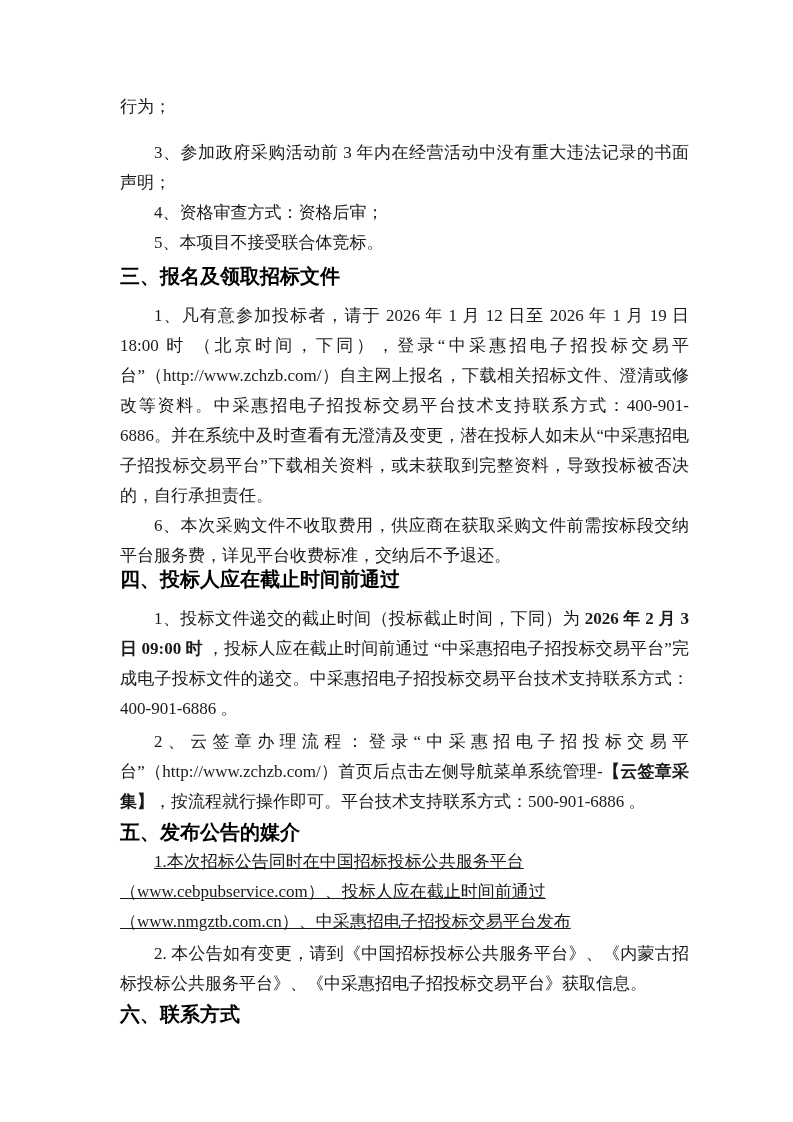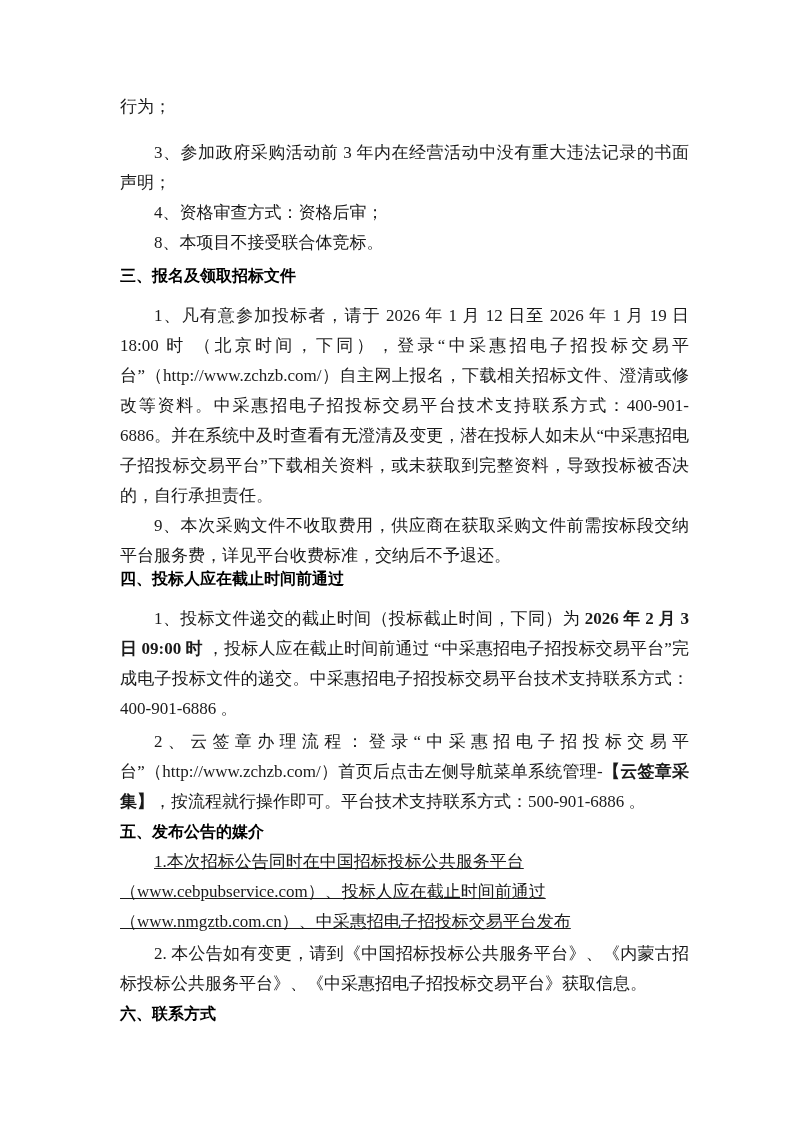--- a/index.html
+++ b/index.html
@@ -32,21 +32,21 @@
   }
   p.body-para {
     text-indent: 2em;
     text-align: justify;
   }
   p.cont-line {
     text-indent: 0;
     text-align: left;
   }
   h3.sec-heading {
-    font-size: 16px;
+    font-size: 20px;
     font-weight: bold;
     line-height: 30px;
     text-align: left;
     text-indent: 0;
     color: #000000;
   }
   .bold-inline { font-weight: bold; }
   
   .m-top10 { margin-top: 16px; }
   .m-top3  { margin-top: 3px; }
@@ -65,27 +65,27 @@
 
 <div class="page">
   <div class="doc">
 
     <p class="cont-line">行为；</p>
 
     <p class="body-para m-top10">3、参加政府采购活动前 3 年内在经营活动中没有重大违法记录的书面声明；</p>
 
     <p class="body-para">4、资格审查方式：资格后审；</p>
 
-    <p class="body-para">8、本项目不接受联合体竞标。</p>
+    <p class="body-para">5、本项目不接受联合体竞标。</p>
 
     <h3 class="sec-heading m-top3 m-bot10">三、报名及领取招标文件</h3>
 
     <p class="body-para">1、凡有意参加投标者，请于 2026 年 1 月 12 日至 2026 年 1 月 19 日 18:00 时 （北京时间，下同），登录“中采惠招电子招投标交易平台”（http://www.zchzb.com/）自主网上报名，下载相关招标文件、澄清或修改等资料。中采惠招电子招投标交易平台技术支持联系方式：400-901-6886。并在系统中及时查看有无澄清及变更，潜在投标人如未从“中采惠招电子招投标交易平台”下载相关资料，或未获取到完整资料，导致投标被否决的，自行承担责任。</p>
 
-    <p class="body-para">9、本次采购文件不收取费用，供应商在获取采购文件前需按标段交纳平台服务费，详见平台收费标准，交纳后不予退还。</p>
+    <p class="body-para">6、本次采购文件不收取费用，供应商在获取采购文件前需按标段交纳平台服务费，详见平台收费标准，交纳后不予退还。</p>
 
     <h3 class="sec-heading pull-up m-bot10">四、投标人应在截止时间前通过</h3>
 
     <p class="body-para"><span>1、投标文件递交的截止时间（投标截止时间，下同）为 </span><span class="bold-inline">2026 年 2 月 3 日 09:00 时 </span><span>，投标人应在截止时间前通过 “中采惠招电子招投标交易平台”完成电子投标文件的递交。中采惠招电子招投标交易平台技术支持联系方式：400-901-6886 。</span></p>
 
     <p class="body-para m-top3"><span>2、云签章办理流程：登录“中采惠招电子招投标交易平台”（http://www.zchzb.com/）首页后点击左侧导航菜单系统管理-</span><span class="bold-inline">【云签章采集】</span><span>，按流程就行操作即可。平台技术支持联系方式：500-901-6886 。</span></p>
 
 
     <h3 class="sec-heading">五、发布公告的媒介</h3>
 

